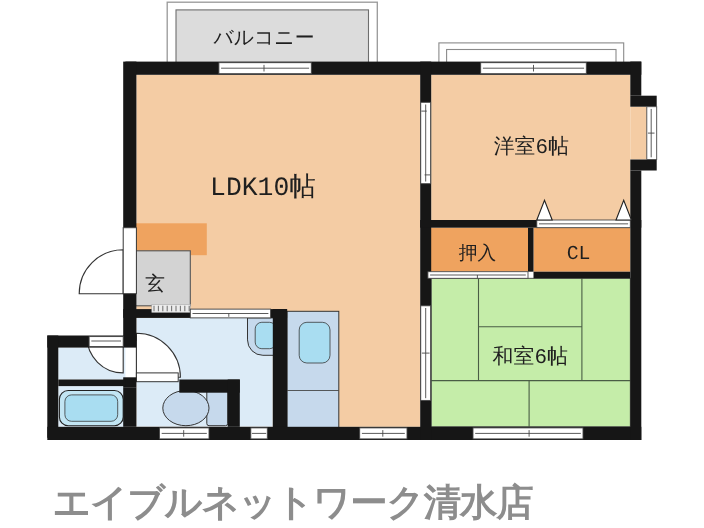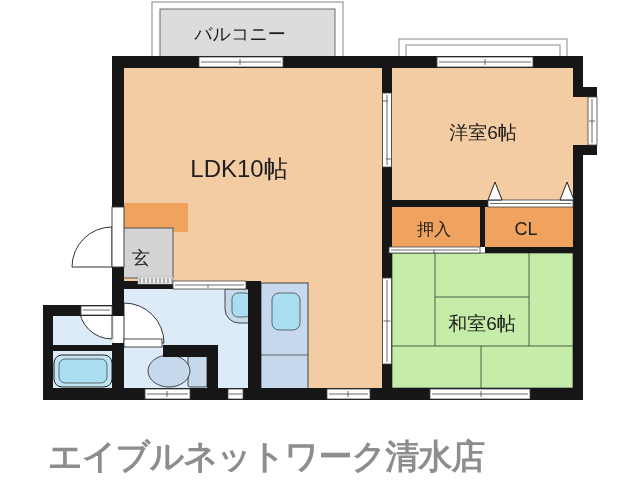--- a/index.html
+++ b/index.html
@@ -1,17 +1,17 @@
 <!DOCTYPE html>
 <html><head>
 <meta charset="utf-8">
 <style>
   html,body{margin:0;padding:0;background:#fff;}
   .stage{position:relative;width:640px;height:480px;background:#ffffff;overflow:hidden;
-         font-family:Liberation Sans, sans-serif;}
+         font-family:Liberation Mono, monospace;}
   svg{position:absolute;left:0;top:0;}
   .wall{fill:#161616;}
   .peach{fill:#f4cca4;}
   .orange{fill:#efa35f;}
   .green{fill:#c5eda9;stroke:#404040;stroke-width:0.8;}
   .blue{fill:#dcebf7;}
   .fixture{fill:#c6d9ec;stroke:#333;stroke-width:0.9;}
   .basin{fill:#a9ddf1;stroke:#333;stroke-width:0.7;}
   .tub{fill:#c2e5f3;stroke:#222;stroke-width:1;}
   .gray{fill:#d3d3d3;stroke:#555;stroke-width:1;}

